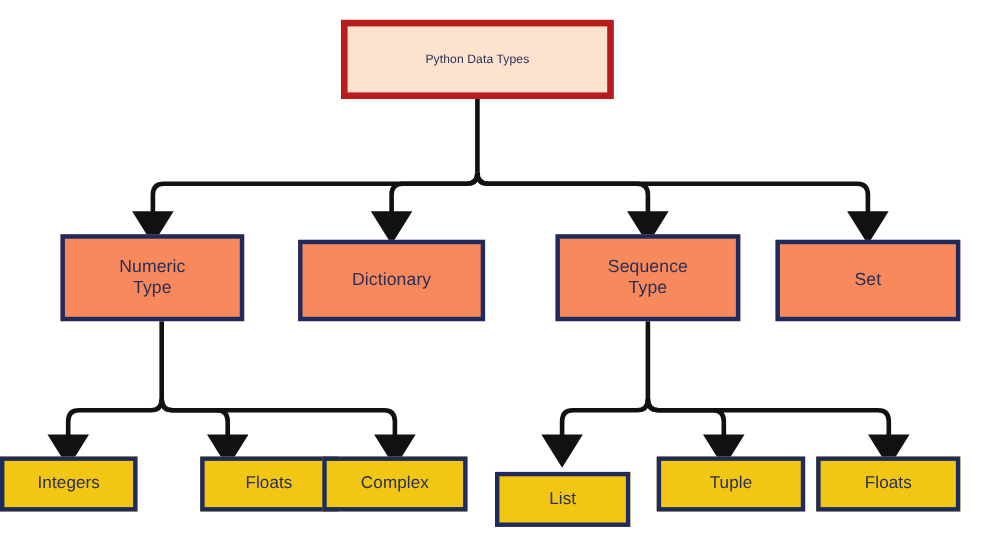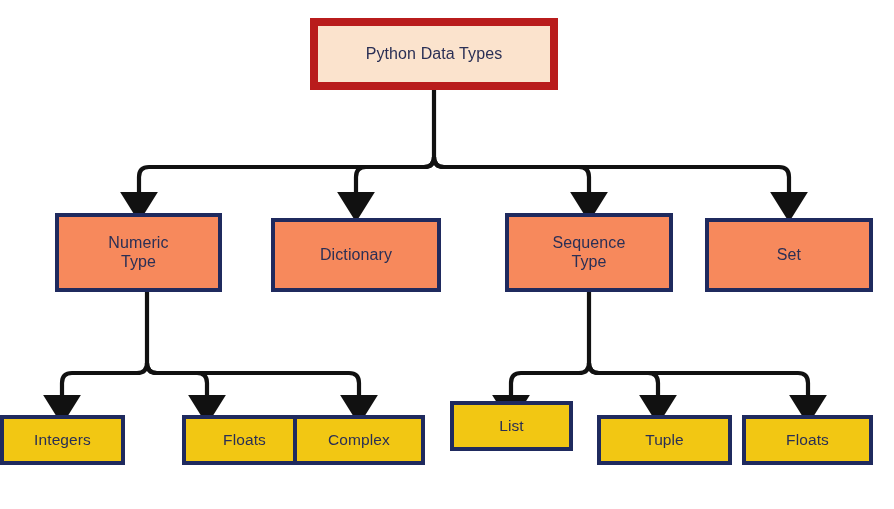--- a/index.html
+++ b/index.html
@@ -33,22 +33,22 @@
     align-items: center;
     justify-content: center;
     text-align: center;
     color: #2a2f55;
     line-height: 1.18;
     white-space: pre-line;
     letter-spacing: 0.1px;
   }
   .node-root {
     background: #fbe3cd;
-    border: 8px solid #b91c1c;
-    font-size: 16px;
+    border: 6px solid #b91c1c;
+    font-size: 11px;
   }
   .node-l2 {
     background: #f7895c;
     border: 4px solid #1f2a5e;
     font-size: 16px;
   }
   .node-l3 {
     background: #f2c713;
     border: 4px solid #1f2a5e;
     font-size: 15.5px;
@@ -108,21 +108,21 @@
 
   <div class="node node-l3" style="left:0px; top:415px; width:125px; height:50px;">
     <span>Integers</span>
   </div>
   <div class="node node-l3" style="left:145px; top:415px; width:125px; height:50px;margin-left:37px;">
     <span>Floats</span>
   </div>
   <div class="node node-l3" style="left:293px; top:415px; width:132px; height:50px;">
     <span>Complex</span>
   </div>
-  <div class="node node-l3" style="left:450px; top:401px; width:123px; height:50px;">
+  <div class="node node-l3" style="left:450px; top:429px; width:123px; height:50px;">
     <span>List</span>
   </div>
   <div class="node node-l3" style="left:597px; top:415px; width:135px; height:50px;">
     <span>Tuple</span>
   </div>
   <div class="node node-l3" style="left:742px; top:415px; width:131px; height:50px;">
     <span>Floats</span>
   </div>
 
 </div>

